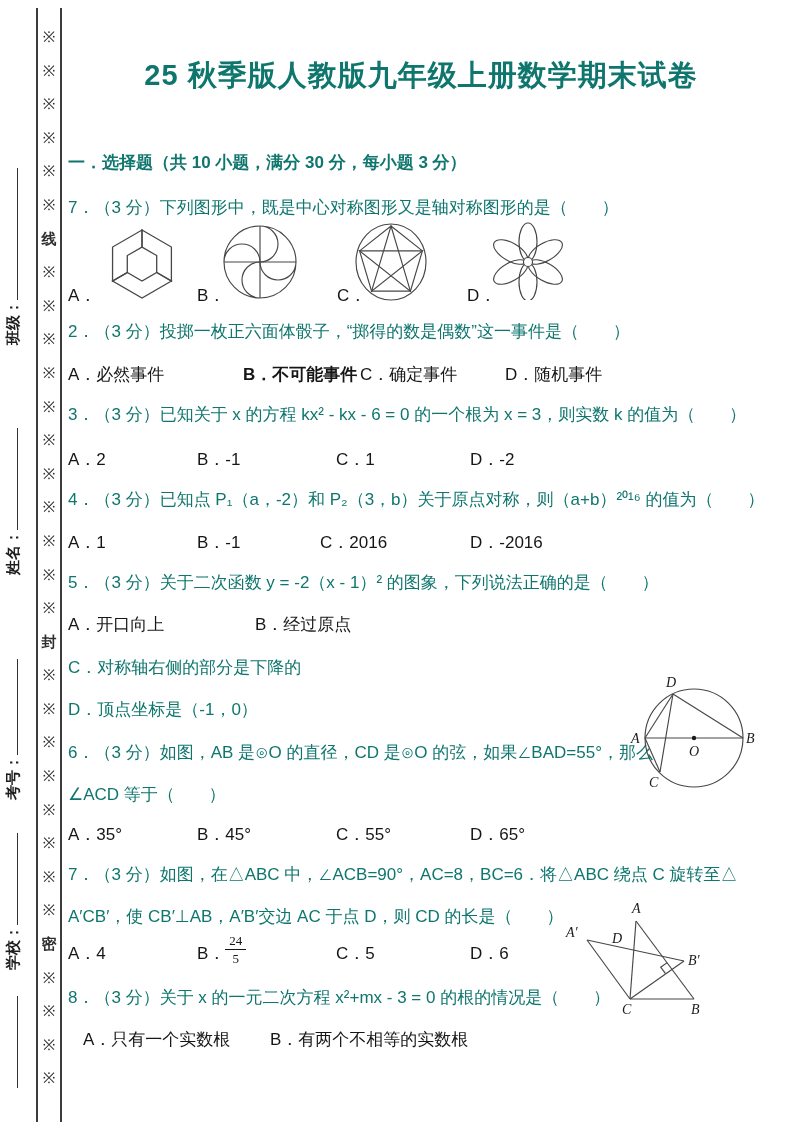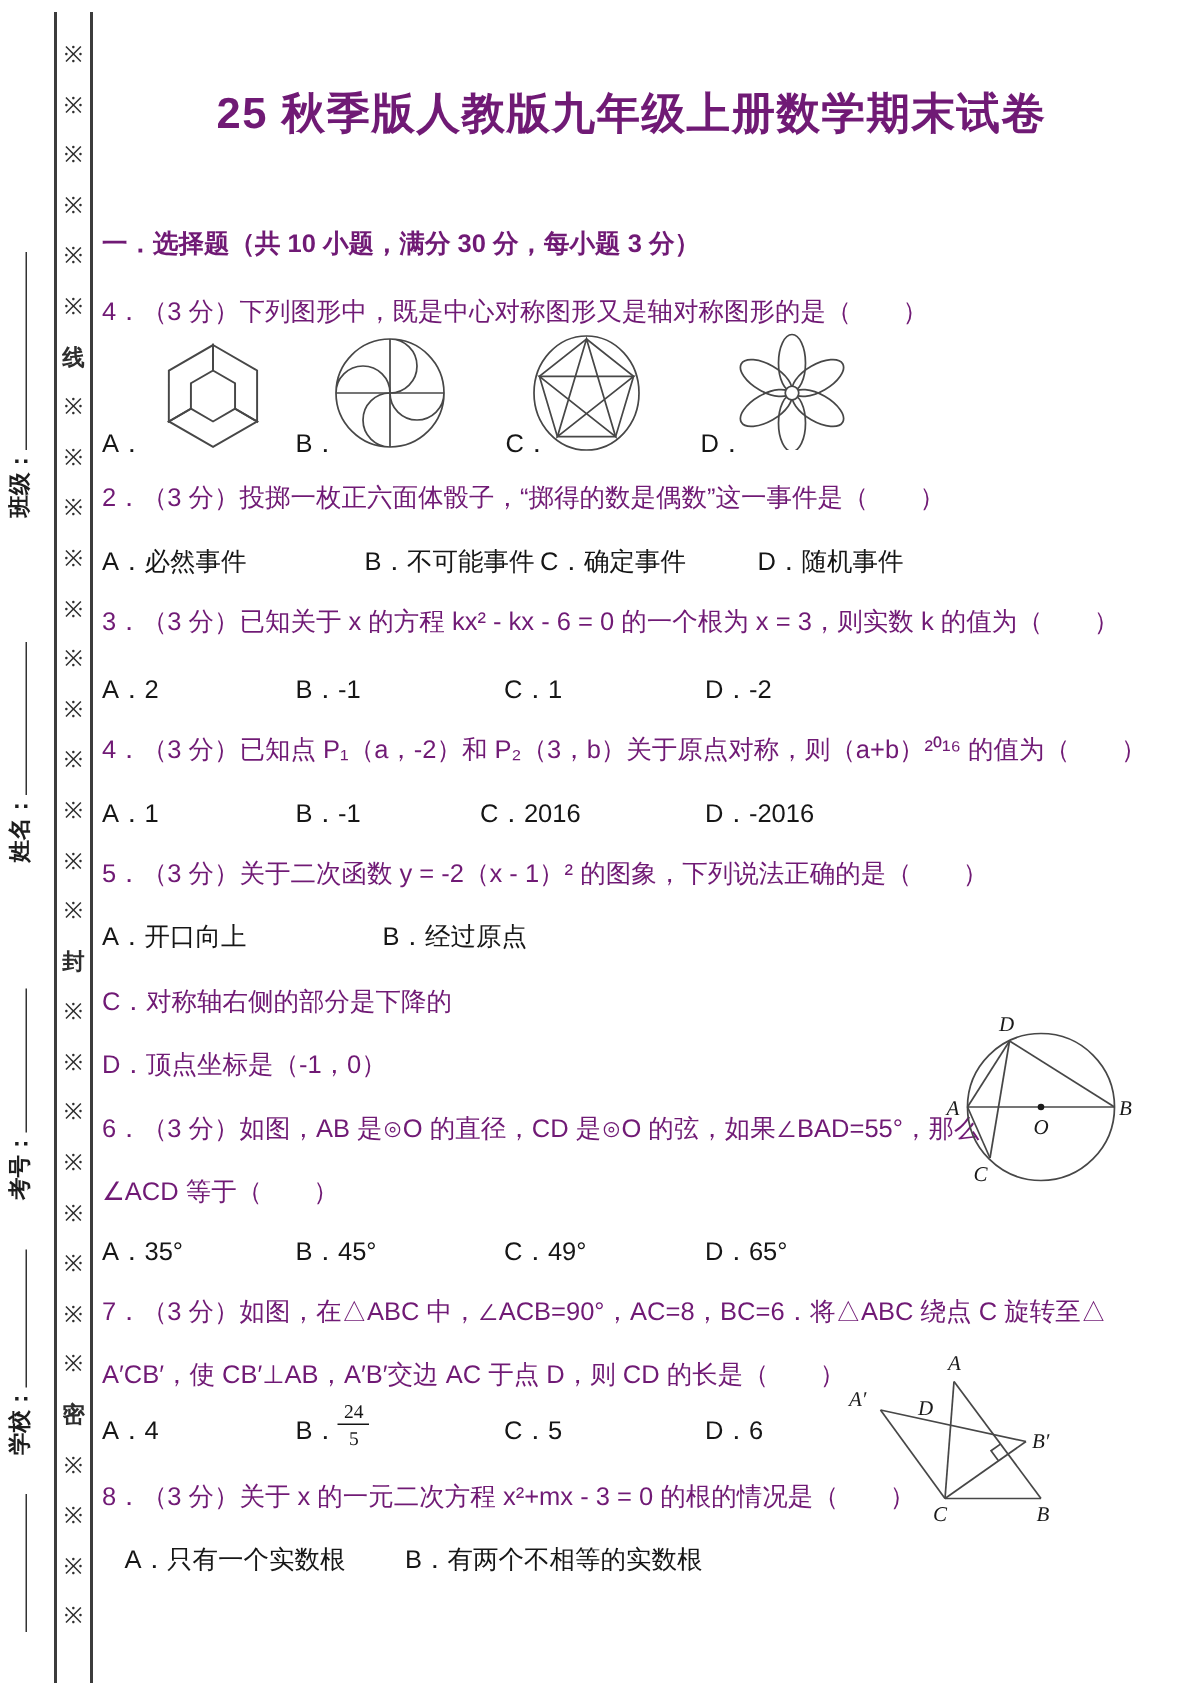--- a/index.html
+++ b/index.html
@@ -10,21 +10,21 @@
   .vrule{position:absolute;top:8px;bottom:0;width:2px;background:#3c3c3c;}
   .seal-col{position:absolute;left:38px;top:8px;bottom:0;width:22px;
             display:flex;flex-direction:column;align-items:center;padding-top:14px;box-sizing:border-box;}
   .seal-col span{display:block;height:33.6px;line-height:30px;font-size:15px;color:#2e2e2e;text-align:center;}
   .seal-col .seal-char{font-weight:700;font-size:15px;}
   
   .side{position:absolute;left:3px;transform-origin:0 0;transform:rotate(-90deg);
         white-space:nowrap;font-size:15px;font-weight:700;color:#1d1d1d;}
   .side .s-line{display:inline-block;border-bottom:1.6px solid #333;height:14px;vertical-align:baseline;}
   
-  .line{position:absolute;white-space:nowrap;font-size:17px;color:#701a75;}
+  .line{position:absolute;white-space:nowrap;font-size:17px;color:#0f766e;}
   .title{left:66px;top:56px;width:710px;text-align:center;font-size:29px;font-weight:700;letter-spacing:1px;}
   .subtitle{left:66px;top:111px;width:710px;text-align:center;font-size:16px;font-weight:700;}
   .section{left:68px;top:151px;font-size:17px;font-weight:700;}
   .row{position:absolute;left:68px;width:700px;height:24px;}
   .opt{position:absolute;top:0;white-space:nowrap;font-size:17px;}
   
   .frac{display:inline-block;text-align:center;font-size:13px;vertical-align:top;font-family:"Liberation Serif",serif;}
   .frac .num{display:block;padding:0 4px 1px;border-bottom:1.2px solid #141414;line-height:15px;}
   .frac .den{display:block;padding-top:1px;line-height:15px;}
   svg{position:absolute;}
@@ -86,21 +86,21 @@
       <span class="seal-char">密</span>
       <span class="seal-mark">※</span>
       <span class="seal-mark">※</span>
       <span class="seal-mark">※</span>
       <span class="seal-mark">※</span>
     </div>
 
   <div class="line title">25 秋季版人教版九年级上册数学期末试卷</div>
   <div class="line section">一．选择题（共 10 小题，满分 30 分，每小题 3 分）</div>
 
-  <div class="line" style="left:68px;top:196px;">4．（3 分）下列图形中，既是中心对称图形又是轴对称图形的是（　　）</div>
+  <div class="line" style="left:68px;top:196px;">7．（3 分）下列图形中，既是中心对称图形又是轴对称图形的是（　　）</div>
 
   <svg style="left:96px;top:224px;" width="92" height="80" viewBox="0 0 92 80">
     <g class="geo">
       <path d="M46,6 L75.4,23 L75.4,57 L60.7,48.5 L60.7,31.5 L46,23 Z"></path>
       <path d="M46,6 L75.4,23 L75.4,57 L60.7,48.5 L60.7,31.5 L46,23 Z" transform="rotate(120 46 40)"></path>
       <path d="M46,6 L75.4,23 L75.4,57 L60.7,48.5 L60.7,31.5 L46,23 Z" transform="rotate(240 46 40)"></path>
     </g>
   </svg>
 
   <svg style="left:216px;top:220px;" width="88" height="84" viewBox="0 0 88 84">
@@ -137,21 +137,21 @@
   <div class="row" style="top:284px;">
     <span class="opt" style="left:0;">A．</span>
     <span class="opt" style="left:129px;">B．</span>
     <span class="opt" style="left:269px;">C．</span>
     <span class="opt" style="left:399px;">D．</span>
   </div>
 
   <div class="line" style="left:68px;top:320px;">2．（3 分）投掷一枚正六面体骰子，“掷得的数是偶数”这一事件是（　　）</div>
   <div class="row" style="top:363px;">
     <span class="opt" style="left:0;">A．必然事件</span>
-    <span class="opt" style="left:175px;">B．不可能事件</span>
+    <span class="opt" style="left:175px;font-weight:bold;">B．不可能事件</span>
     <span class="opt" style="left:292px;">C．确定事件</span>
     <span class="opt" style="left:437px;">D．随机事件</span>
   </div>
 
   <div class="line" style="left:68px;top:403px;">3．（3 分）已知关于 x 的方程 kx² - kx - 6 = 0 的一个根为 x = 3，则实数 k 的值为（　　）</div>
   <div class="row" style="top:448px;">
     <span class="opt" style="left:0;">A．2</span>
     <span class="opt" style="left:129px;">B．-1</span>
     <span class="opt" style="left:268px;">C．1</span>
     <span class="opt" style="left:402px;">D．-2</span>
@@ -171,21 +171,21 @@
     <span class="opt" style="left:187px;">B．经过原点</span>
   </div>
   <div class="line" style="left:68px;top:656px;">C．对称轴右侧的部分是下降的</div>
   <div class="line" style="left:68px;top:698px;">D．顶点坐标是（-1，0）</div>
 
   <div class="line" style="left:68px;top:741px;">6．（3 分）如图，AB 是⊙O 的直径，CD 是⊙O 的弦，如果∠BAD=55°，那么</div>
   <div class="line" style="left:68px;top:783px;">∠ACD 等于（　　）</div>
   <div class="row" style="top:823px;">
     <span class="opt" style="left:0;">A．35°</span>
     <span class="opt" style="left:129px;">B．45°</span>
-    <span class="opt" style="left:268px;">C．49°</span>
+    <span class="opt" style="left:268px;">C．55°</span>
     <span class="opt" style="left:402px;">D．65°</span>
   </div>
 
   <svg style="left:628px;top:668px;" width="132" height="130" viewBox="0 0 132 130">
     <g class="geo2">
       <circle cx="66" cy="70" r="49"></circle>
       <line x1="17" y1="70" x2="115" y2="70"></line>
       <line x1="17" y1="70" x2="45" y2="26"></line>
       <line x1="45" y1="26" x2="115" y2="70"></line>
       <line x1="17" y1="70" x2="32" y2="104"></line>

